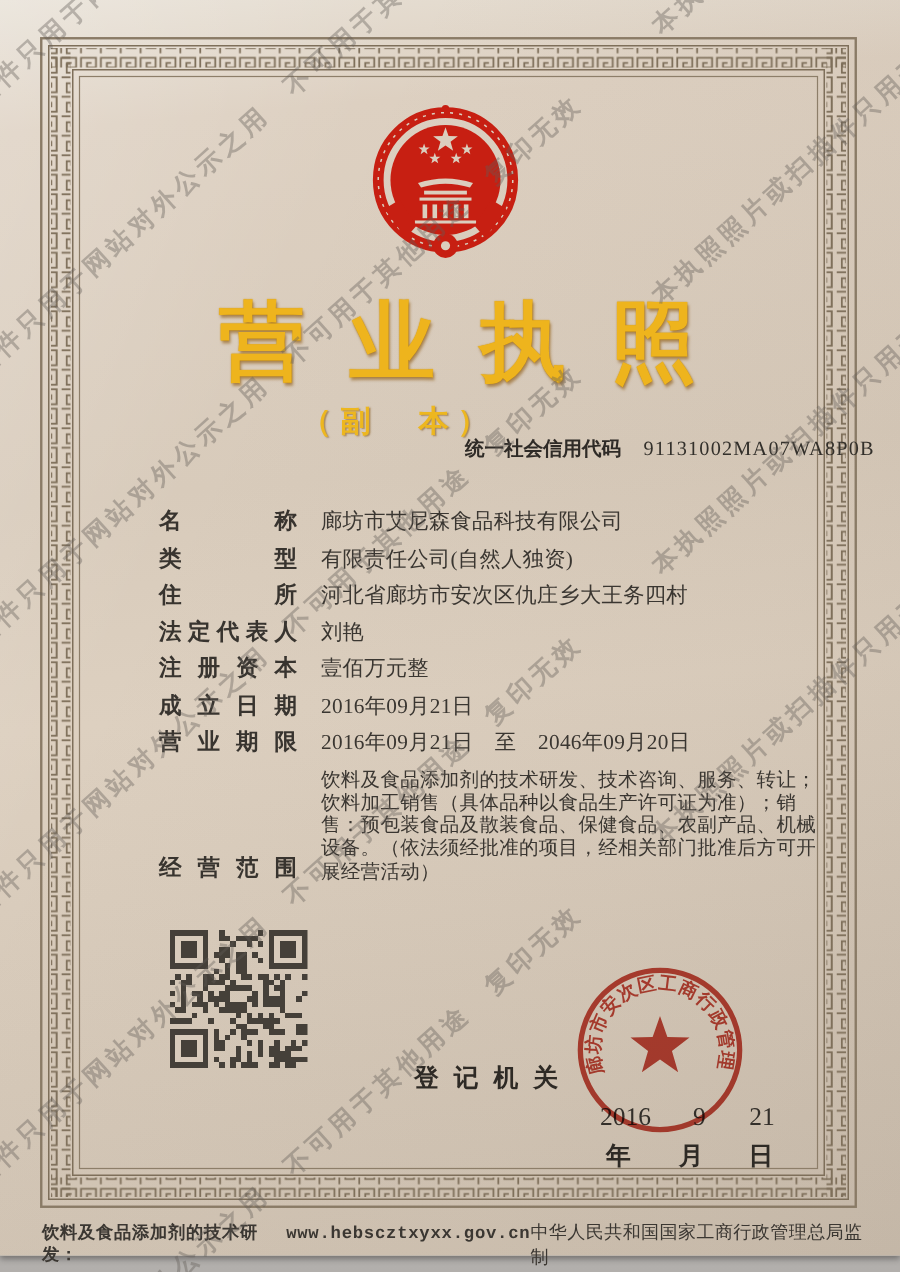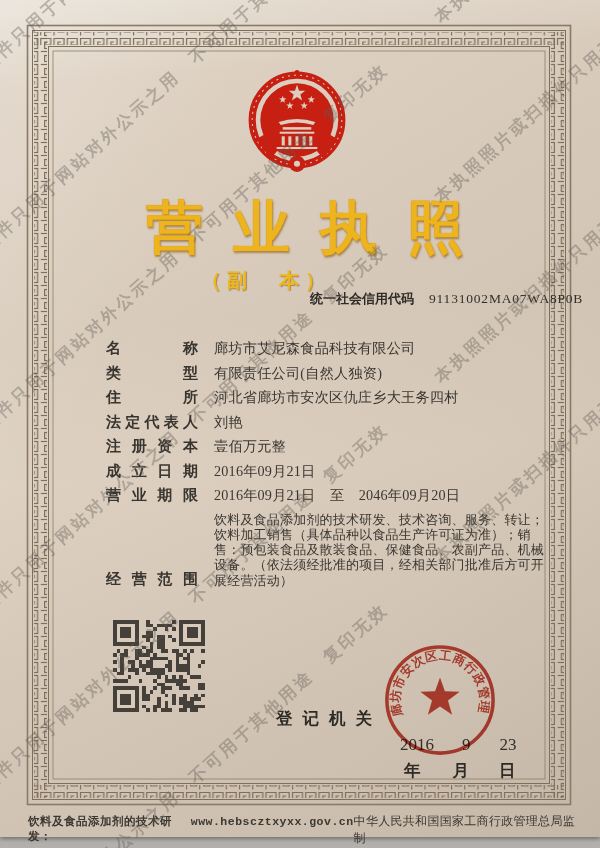--- a/index.html
+++ b/index.html
@@ -383,21 +383,21 @@
             <rect x="2" y="20" width="3" height="3"></rect>
         </g>
       </svg>
     </div>
 
     <div class="reg-label">登记机关</div>
 
     <div class="date-nums">
       <span class="n1">2016</span>
       <span class="n2">9</span>
-      <span class="n3">23</span>
+      <span class="n3">21</span>
     </div>
     <div class="date-labels">
       <span class="n1">年</span>
       <span class="n2">月</span>
       <span class="n3">日</span>
     </div>
 
     <svg class="seal" viewBox="0 0 120 120">
       <circle cx="60" cy="59" r="54" fill="none" stroke="#c63d2e" stroke-width="3.6"></circle>
       <path id="sealArc" d="M 22,74.4 A 41,41 0 1 1 98,74.4" fill="none"></path>

